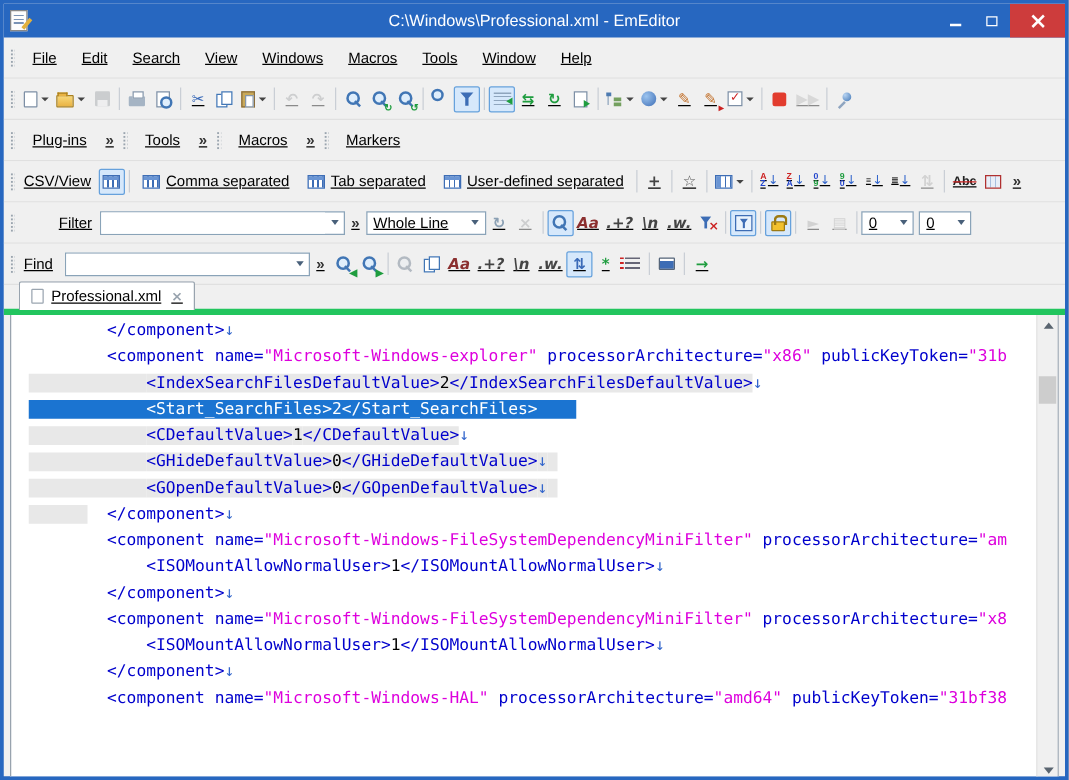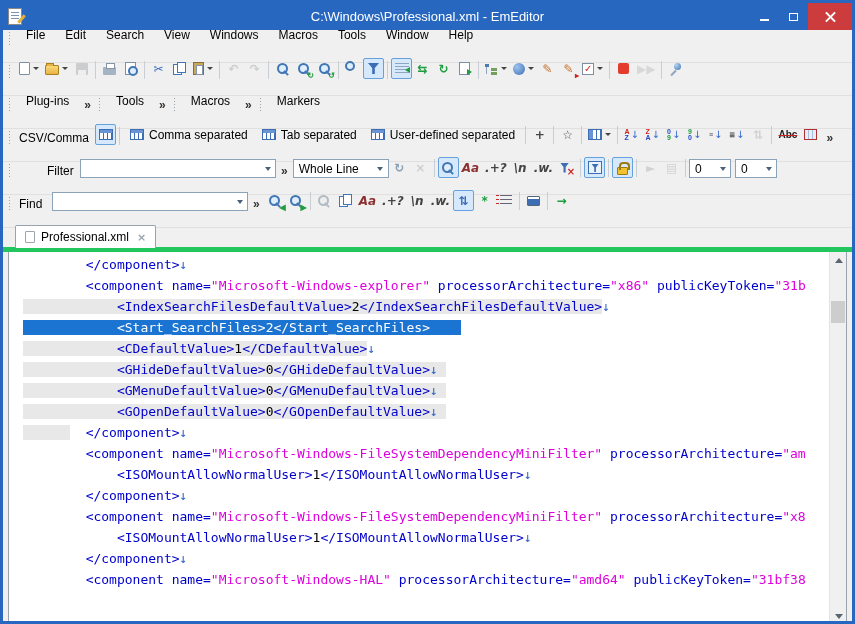--- a/index.html
+++ b/index.html
@@ -1,20 +1,20 @@
 <!DOCTYPE html>
 <html><head>
 <meta charset="utf-8">
 <style>
   * { box-sizing: border-box; margin: 0; padding: 0; }
   html,body { width:855px; height:624px; }
   body { font-family:"Liberation Sans", sans-serif; font-size:12px; background:#555; }
 
   .window { width:855px; height:624px; background:#f0f0f0; border:3px solid #2767c0;
-            display:flex; flex-direction:column; overflow:hidden; }
+            display:flex; flex-direction:column; overflow:hidden;text-decoration:underline; }
 
   
   .titlebar { height:27px; background:#2767c0; display:flex; align-items:center;
               color:#fff; position:relative; flex:0 0 auto; }
   .applogo { width:14px; height:17px; background:#fdfdfd; border:1px solid #888;
              margin-left:5px; position:relative; }
   .applogo::before { content:""; position:absolute; left:2px; top:3px; width:8px; height:8px;
              background:repeating-linear-gradient(180deg,#7a93b5 0 1px,transparent 1px 3px); }
   .applogo::after { content:""; position:absolute; right:-2px; bottom:0; width:3px; height:10px;
              background:#e2b13c; transform:rotate(40deg); }
@@ -23,21 +23,21 @@
   .capbtn { width:29px; display:flex; align-items:center; justify-content:center; }
   .min-glyph { width:9px; height:2px; background:#fff; margin-top:6px; }
   .max-glyph { width:9px; height:8px; border:1px solid #fff; }
   .closebtn { width:44px; background:#cd3c3c; display:flex; align-items:center; justify-content:center; }
   .x-glyph { position:relative; width:11px; height:11px; }
   .x-glyph::before,.x-glyph::after { content:""; position:absolute; left:-1px; top:5px;
              width:13px; height:2px; background:#fff; }
   .x-glyph::before { transform:rotate(45deg);} .x-glyph::after { transform:rotate(-45deg);}
 
   
-  .bar { display:flex; align-items:flex-end; background:#f0f0f0;
+  .bar { display:flex; align-items:center; background:#f0f0f0;
          border-bottom:1px solid #e0e0e0; padding:16px 3px; flex:0 0 auto; }
   .menubar { height:24px; }
   .menuitem { padding:4px 10px; color:#000; }
   .tb1 { height:27px; }
   .pluginbar { height:20px; }
   .csvbar { height:24px; }
   .filterbar { height:24px; }
   .findbar { height:24px; }
   .barlabel { padding:0 6px 0 3px; }
   .grip { width:4px; height:15px; margin:0 4px 0 2px; flex:0 0 auto;
@@ -339,21 +339,21 @@
     <span class="ovf">»</span>
     <div class="grip"></div>
     <span class="menuitem">Macros</span>
     <span class="ovf">»</span>
     <div class="grip"></div>
     <span class="menuitem">Markers</span>
   </div>
 
   <div class="bar csvbar">
     <div class="grip"></div>
-    <span class="barlabel">CSV/Comma</span>
+    <span class="barlabel">CSV/View</span>
     <span class="tbtn p">
         <i class="ic ic-table"></i>
       </span>
     <div class="tsep"></div>
     <span class="tbtn labelbtn">
       <i class="ic ic-table"></i>
       <span>Comma separated</span>
     </span>
     <span class="tbtn labelbtn">
       <i class="ic ic-table"></i>
@@ -586,21 +586,20 @@
   </div>
 
   <div class="editorpanel">
     <div class="lines">
         <div class="eline"><span class="sg-p">        </span><span class="sg-t">&lt;/component&gt;</span><span class="sg-e">↓</span></div>
         <div class="eline"><span class="sg-p">        </span><span class="sg-t">&lt;component name=</span><span class="sg-v">"Microsoft-Windows-explorer"</span><span class="sg-t"> processorArchitecture=</span><span class="sg-v">"x86"</span><span class="sg-t"> publicKeyToken=</span><span class="sg-v">"31b</span></div>
         <div class="eline"><span class="sg-gg">            </span><span class="sg-tg">&lt;IndexSearchFilesDefaultValue&gt;</span><span class="sg-kg">2</span><span class="sg-tg">&lt;/IndexSearchFilesDefaultValue&gt;</span><span class="sg-e">↓</span></div>
         <div class="eline"><span class="sg-s">            &lt;Start_SearchFiles&gt;2&lt;/Start_SearchFiles&gt;    </span></div>
         <div class="eline"><span class="sg-gg">            </span><span class="sg-tg">&lt;CDefaultValue&gt;</span><span class="sg-kg">1</span><span class="sg-tg">&lt;/CDefaultValue&gt;</span><span class="sg-e">↓</span></div>
         <div class="eline"><span class="sg-gg">            </span><span class="sg-tg">&lt;GHideDefaultValue&gt;</span><span class="sg-kg">0</span><span class="sg-tg">&lt;/GHideDefaultValue&gt;</span><span class="sg-eg">↓</span><span class="sg-gg"> </span></div>
-        <div class="eline"><span class="sg-gg">            </span><span class="sg-tg">&lt;GMenuDefaultValue&gt;</span><span class="sg-kg">0</span><span class="sg-tg">&lt;/GMenuDefaultValue&gt;</span><span class="sg-eg">↓</span><span class="sg-gg"> </span></div>
         <div class="eline"><span class="sg-gg">            </span><span class="sg-tg">&lt;GOpenDefaultValue&gt;</span><span class="sg-kg">0</span><span class="sg-tg">&lt;/GOpenDefaultValue&gt;</span><span class="sg-eg">↓</span><span class="sg-gg"> </span></div>
         <div class="eline"><span class="sg-gg">      </span><span class="sg-p">  </span><span class="sg-t">&lt;/component&gt;</span><span class="sg-e">↓</span></div>
         <div class="eline"><span class="sg-p">        </span><span class="sg-t">&lt;component name=</span><span class="sg-v">"Microsoft-Windows-FileSystemDependencyMiniFilter"</span><span class="sg-t"> processorArchitecture=</span><span class="sg-v">"am</span></div>
         <div class="eline"><span class="sg-p">            </span><span class="sg-t">&lt;ISOMountAllowNormalUser&gt;</span><span class="sg-k">1</span><span class="sg-t">&lt;/ISOMountAllowNormalUser&gt;</span><span class="sg-e">↓</span></div>
         <div class="eline"><span class="sg-p">        </span><span class="sg-t">&lt;/component&gt;</span><span class="sg-e">↓</span></div>
         <div class="eline"><span class="sg-p">        </span><span class="sg-t">&lt;component name=</span><span class="sg-v">"Microsoft-Windows-FileSystemDependencyMiniFilter"</span><span class="sg-t"> processorArchitecture=</span><span class="sg-v">"x8</span></div>
         <div class="eline"><span class="sg-p">            </span><span class="sg-t">&lt;ISOMountAllowNormalUser&gt;</span><span class="sg-k">1</span><span class="sg-t">&lt;/ISOMountAllowNormalUser&gt;</span><span class="sg-e">↓</span></div>
         <div class="eline"><span class="sg-p">        </span><span class="sg-t">&lt;/component&gt;</span><span class="sg-e">↓</span></div>
         <div class="eline"><span class="sg-p">        </span><span class="sg-t">&lt;component name=</span><span class="sg-v">"Microsoft-Windows-HAL"</span><span class="sg-t"> processorArchitecture=</span><span class="sg-v">"amd64"</span><span class="sg-t"> publicKeyToken=</span><span class="sg-v">"31bf38</span></div>
       </div>

